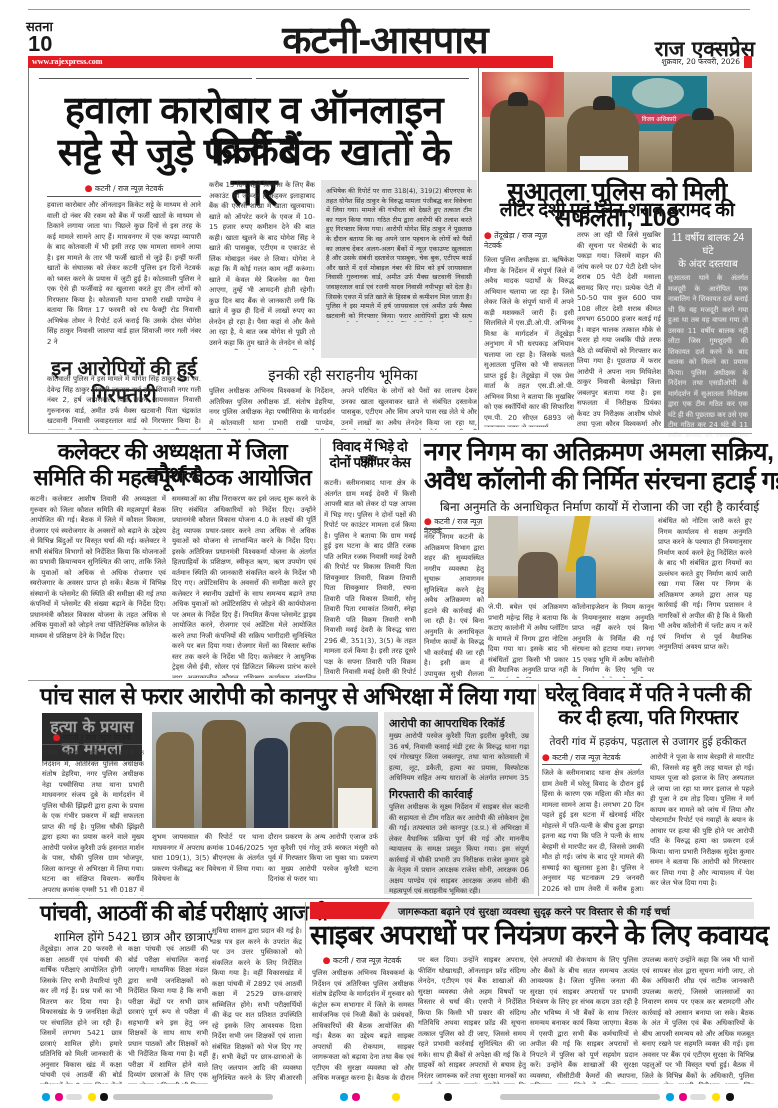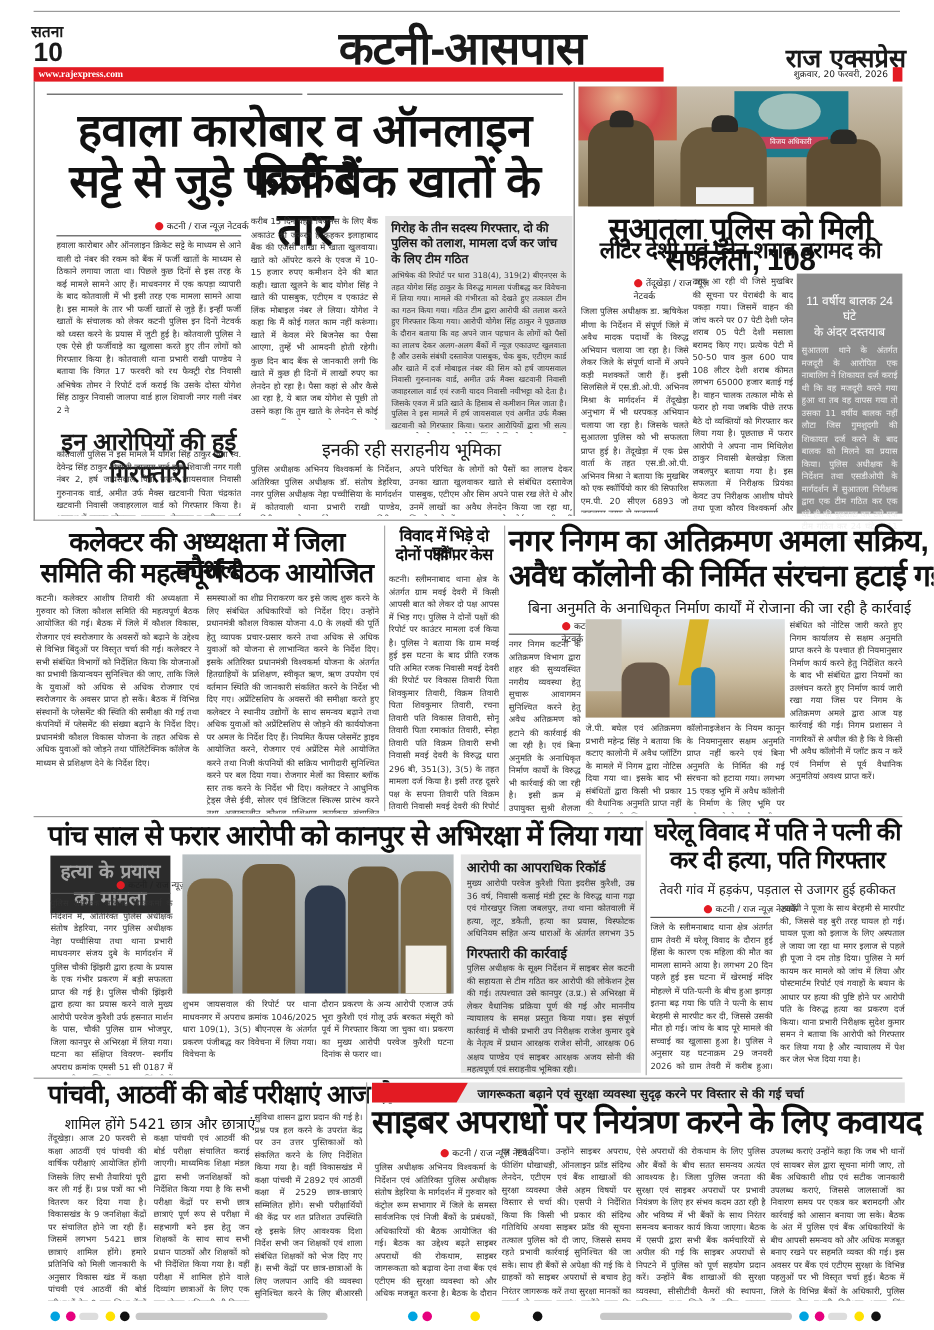--- a/index.html
+++ b/index.html
@@ -14,21 +14,21 @@
   .section-title { left: 235px; top: 12px; width: 300px; text-align: center; font-size: 38px; font-weight: bold; font-family: "Liberation Sans", sans-serif; letter-spacing: -1px; }
   .brand { left: 585px; top: 34px; width: 170px; text-align: right; font-size: 21px; font-weight: bold; }
   .red-bar { left: 28px; top: 56px; width: 525px; height: 12px; background: #e31b23; }
   .url { left: 32px; top: 56px; font-size: 8px; color: #fff; font-family: "Liberation Serif", serif; font-weight: bold; line-height: 12px; }
   .date { left: 580px; top: 56px; width: 160px; text-align: right; font-size: 7.5px; line-height: 12px; }
   .red-tick { left: 744px; top: 56px; width: 8px; height: 12px; background: #e31b23; }
   
   .kicker { font-size: 10.5px; text-align: center; white-space: nowrap; }
   .hl { font-family: "Liberation Sans", sans-serif; font-weight: bold; color: #111; line-height: 1.05; letter-spacing: -0.5px; }
   .body-text { font-size: 7px; line-height: 10.5px; color: #333; text-align: justify; overflow: hidden; }
-  .byline { font-size: 7.5px; color: #222; margin-left: 44px; }
+  .byline { font-size: 7.5px; color: #222; }
   .byline .dot { color: #e31b23; font-size: 9px; }
   .photo { overflow: hidden; }
   .grey-box { background: #e4e4e4; }
   .dark-box { background: #8e8e8e; color: #f2f2f2; }
   .tag-box { background: #2b2b2b; color: #a3a3a3; font-weight: bold; font-size: 16px; padding: 2px 6px; }
   .reg-mark { border-radius: 50%; width: 8px; height: 8px; position: absolute; }
 </style>
 </head>
 <body>
 
@@ -52,21 +52,20 @@
 
   <div class="abs byline" style="left:20px; top:115px; width:150px; text-align:center;">
     <span class="dot">●</span>
     <span>कटनी / राज न्यूज़ नेटवर्क</span>
   </div>
   <div class="abs" style="left:18px; top:128px; width:154px; height:1px; background:#555;"></div>
   <div class="abs body-text" style="left:18px; top:132px; width:154px; height:150px;">हवाला कारोबार और ऑनलाइन क्रिकेट सट्टे के माध्यम से आने वाली दो नंबर की रकम को बैंक में फर्जी खातों के माध्यम से ठिकाने लगाया जाता था। पिछले कुछ दिनों से इस तरह के कई मामले सामने आए हैं। माधवनगर में एक कपड़ा व्यापारी के बाद कोतवाली में भी इसी तरह एक मामला सामने आया है। इस मामले के तार भी फर्जी खातों से जुड़े हैं। इन्हीं फर्जी खातों के संचालक को लेकर कटनी पुलिस इन दिनों नेटवर्क को ध्वस्त करने के प्रयास में जुटी हुई है। कोतवाली पुलिस ने एक ऐसे ही फर्जीवाड़े का खुलासा करते हुए तीन लोगों को गिरफ्तार किया है। कोतवाली थाना प्रभारी राखी पाण्डेय ने बताया कि विगत 17 फरवरी को रथ फैक्ट्री रोड निवासी अभिषेक तोमर ने रिपोर्ट दर्ज कराई कि उसके दोस्त योगेश सिंह ठाकुर निवासी जालपा वार्ड हाल शिवाजी नगर गली नंबर 2 ने</div>
   <div class="abs body-text" style="left:180px; top:112px; width:106px; height:170px;">करीब 15 दिन पहले बिजनेस के लिए बैंक अकाउंट की जरूरत है कहकर इलाहाबाद बैंक की एजेंसी शाखा में खाता खुलवाया। खाते को ऑपरेट करने के एवज में 10-15 हजार रुपए कमीशन देने की बात कही। खाता खुलने के बाद योगेश सिंह ने खाते की पासबुक, एटीएम व एकाउंट से लिंक मोबाइल नंबर ले लिया। योगेश ने कहा कि मैं कोई गलत काम नहीं करूंगा। खाते में केवल मेरे बिजनेस का पैसा आएगा, तुम्हें भी आमदनी होती रहेगी। कुछ दिन बाद बैंक से जानकारी लगी कि खाते में कुछ ही दिनों में लाखों रुपए का लेनदेन हो रहा है। पैसा कहां से और कैसे आ रहा है, ये बात जब योगेश से पूछी तो उसने कहा कि तुम खाते के लेनदेन से कोई मतलब नहीं रखो। तब मुझे लगा कि उसने मुझे विश्वास में लेकर धोखाधड़ी की है। अभिषेक तोमर ने पुलिस को बताया कि 3 दिनों में खाते में 6 लाख 35 हजार का संदिग्ध लेन-देन होना पाया गया है। अन्य खातों के बारे में बैंकों से जानकारी एकत्रित की जा रही है।</div>
 
   <div class="abs grey-box" style="left:292px; top:112px; width:156px; height:178px; padding:4px 5px;">
-    <div style="font-weight:bold; font-size:10px; line-height:13px; font-family:'Liberation Sans',sans-serif;">गिरोह के तीन सदस्य गिरफ्तार, दो की पुलिस को तलाश, मामला दर्ज कर जांच के लिए टीम गठित</div>
     <div class="body-text" style="margin-top:3px; height:135px; font-size:6.5px; line-height:9.6px;">अभिषेक की रिपोर्ट पर धारा 318(4), 319(2) बीएनएस के तहत योगेश सिंह ठाकुर के विरुद्ध मामला पंजीबद्ध कर विवेचना में लिया गया। मामले की गंभीरता को देखते हुए तत्काल टीम का गठन किया गया। गठित टीम द्वारा आरोपी की तलाश करते हुए गिरफ्तार किया गया। आरोपी योगेश सिंह ठाकुर ने पूछताछ के दौरान बताया कि वह अपने जान पहचान के लोगों को पैसों का लालच देकर अलग-अलग बैंकों में न्यूज़ एकाउण्ट खुलवाता है और उसके संबंधी दस्तावेज पासबुक, चेक बुक, एटीएम कार्ड और खाते में दर्ज मोबाइल नंबर की सिम को हर्ष जायसवाल निवासी गुरुनानक वार्ड, अमीत उर्फ मैक्स खटवानी निवासी जवाहरलाल वार्ड एवं रजनी यादव निवासी नयीभट्टा को देता है। जिसके एवज में प्रति खाते के हिसाब से कमीशन मिल जाता है। पुलिस ने इस मामले में हर्ष जायसवाल एवं अमीत उर्फ मैक्स खटवानी को गिरफ्तार किया। फरार आरोपियों द्वारा भी सत्य न्यूज़ खाते खोलकर और योगेश सिंह से मिलने वाले न्यूज़ खातों को रजनी यादव निवासी नयीभट्टा को देना बताया गया। आरोपी रजनी यादव की तलाश जारी है।</div>
   </div>
 
   <div class="abs" style="left:18px; top:286px; width:154px; text-align:center; font-weight:bold; font-size:20px; font-family:'Liberation Sans',sans-serif;">इन आरोपियों की हुई गिरफ्तारी</div>
   <div class="abs body-text" style="left:18px; top:306px; width:154px; height:56px;">कोतवाली पुलिस ने इस मामले में योगेश सिंह ठाकुर पिता स्व. देवेन्द्र सिंह ठाकुर निवासी जालपा वार्ड हाल शिवाजी नगर गली नंबर 2, हर्ष जायसवाल पिता राजन जायसवाल निवासी गुरुनानक वार्ड, अमीत उर्फ मैक्स खटवानी पिता चंद्रकांत खटवानी निवासी जवाहरलाल वार्ड को गिरफ्तार किया है। अपराध में प्रयुक्त मोबाइल, पासबुक, चेकबुक व एटीएम कार्ड जब्त किए गए हैं।</div>
 
   <div class="abs" style="left:180px; top:296px; width:268px; text-align:center; font-weight:normal; font-size:15px; font-family:'Liberation Sans',sans-serif;">इनकी रही सराहनीय भूमिका</div>
   <div class="abs body-text" style="left:180px; top:318px; width:126px; height:44px;">पुलिस अधीक्षक अभिनय विश्वकर्मा के निर्देशन, अतिरिक्त पुलिस अधीक्षक डॉ. संतोष डेहरिया, नगर पुलिस अधीक्षक नेहा पच्चीसिया के मार्गदर्शन में कोतवाली थाना प्रभारी राखी पाण्डेय, उपनिरीक्षक सुलेखा उईके, सहायक उपनिरीक्षक हितेन्द्र तिवारी, आरक्षक अजय कुमार, प्रधान आरक्षक महेन्द्र सिंह, मंसूर हुसैन, मोहन माधवपांडे, दिनेश राय एवं पिंटू सेन की टीम ने मामले का खुलासा करते हुए आरोपियों को गिरफ्तार किया। मामले में अभिनय विश्वकर्मा, पुलिस अधीक्षक ने बताया कि गिरोह के सदस्यों द्वारा</div>
   <div class="abs body-text" style="left:312px; top:318px; width:136px; height:44px;">अपने परिचित के लोगों को पैसों का लालच देकर उनका खाता खुलवाकर खाते से संबंधित दस्तावेज पासबुक, एटीएम और सिम अपने पास रख लेते थे और उनमें लाखों का अवैध लेनदेन किया जा रहा था, जिसके बारे में खाताधारक को कोई जानकारी नहीं रहती थी। इस मामले में 1 अन्य आरोपी रजनी यादव की शीघ्र गिरफ्तारी के लिए प्रयास किए जा रहे हैं। मामले में किन प्रयोजन से खाते खुलवाए जा रहे थे और इनमें पैसा कहां से आ रहा था, इसको लेकर विवेचना की जा रही है।</div>
 </div>
@@ -88,21 +87,21 @@
 </div>
 <div class="abs hl" style="left:482px; top:178px; width:270px; text-align:center; font-size:25px;">सुआतला पुलिस को मिली सफलता, 108</div>
 <div class="abs hl" style="left:482px; top:200px; width:270px; text-align:center; font-size:19px;">लीटर देशी एवं प्लेन शराब बरामद की</div>
 <div class="abs byline" style="left:484px; top:230px; width:70px;">
   <span class="dot">●</span>
   <span>तेंदूखेड़ा / राज न्यूज़ नेटवर्क</span>
 </div>
 <div class="abs body-text" style="left:484px; top:255px; width:90px; height:172px;">जिला पुलिस अधीक्षक डा. ऋषिकेश मीणा के निर्देशन में संपूर्ण जिले में अवैध मादक पदार्थों के विरुद्ध अभियान चलाया जा रहा है। जिसे लेकर जिले के संपूर्ण थानों में अपने कड़ी मशक्कतें जारी हैं। इसी सिलसिले में एस.डी.ओ.पी. अभिनव मिश्रा के मार्गदर्शन में तेंदूखेड़ा अनुभाग में भी धरपकड़ अभियान चलाया जा रहा है। जिसके चलते सुआतला पुलिस को भी सफलता प्राप्त हुई है। तेंदूखेड़ा में एक प्रेस वार्ता के तहत एस.डी.ओ.पी. अभिनव मिश्रा ने बताया कि मुखबिर को एक स्कॉर्पियो कार की सिफारिश एम.पी. 20 सीएल 6893 जो जबलपुर तरफ से राजमार्ग</div>
 <div class="abs body-text" style="left:577px; top:230px; width:84px; height:197px;">तरफ आ रही थी जिसे मुखबिर की सूचना पर घेराबंदी के बाद पकड़ा गया। जिसमें वाहन की जांच करने पर 07 पेटी देशी प्लेन शराब 05 पेटी देशी मसाला बरामद किए गए। प्रत्येक पेटी में 50-50 पाव कुल 600 पाव 108 लीटर देशी शराब कीमत लगभग 65000 हजार बताई गई है। वाहन चालक तत्काल मौके से फरार हो गया जबकि पीछे तरफ बैठे दो व्यक्तियों को गिरफ्तार कर लिया गया है। पूछताछ में फरार आरोपी ने अपना नाम मिथिलेश ठाकुर निवासी बेलखेड़ा जिला जबलपुर बताया गया है। इस सफलता में निरीक्षक प्रियंका केवट उप निरीक्षक आशीष घोघरे तथा पूजा कौरव विश्वकर्मा और सोहन पटेल की सराहनीय भूमिका रही।</div>
 
-<div class="abs dark-box" style="left:664px; top:228px; width:88px; height:200px; padding:17px 4px;">
+<div class="abs dark-box" style="left:664px; top:228px; width:88px; height:200px; padding:3px 4px;">
   <div style="font-size:10px; line-height:13px; text-align:center; font-family:'Liberation Sans',sans-serif; color:#fff;">11 वर्षीय बालक 24 घंटे</div>
   <div style="font-size:10px; line-height:13px; text-align:center; font-family:'Liberation Sans',sans-serif; color:#fff;">के अंदर दस्तयाब</div>
   <div class="body-text" style="color:#f0f0f0; height:164px; margin-top:3px;">सुआतला थाने के अंतर्गत मजदूरी के आरोपित एक नाबालिग ने शिकायत दर्ज कराई थी कि वह मजदूरी करने गया हुआ था तब वह वापस गया तो उसका 11 वर्षीय बालक नहीं लौटा जिस गुमशुदगी की शिकायत दर्ज करने के बाद बालक को मिलने का प्रयास किया। पुलिस अधीक्षक के निर्देशन तथा एसडीओपी के मार्गदर्शन में सुआतला निरीक्षक द्वारा एक टीम गठित कर एक घंटे ही की पूछताछ कर उसे एक टीम गठित कर 24 घंटे में 11 वर्षीय बालक को दस्तयाब कर लिया गया। निरीक्षक प्रियंका केवट उप निरीक्षक आशीष घोघरे व अन्य की सराहनीय भूमिका रही।</div>
 </div>
 
 <div class="rule" style="left:28px; top:433px; width:724px; height:1px; background:#999;"></div>
 
 <div class="abs hl" style="left:30px; top:440px; width:285px; text-align:center; font-size:22px;">कलेक्टर की अध्यक्षता में जिला कौशल</div>
 <div class="abs hl" style="left:30px; top:466px; width:285px; text-align:center; font-size:22px;">समिति की महत्वपूर्ण बैठक आयोजित</div>
 <div class="abs body-text" style="left:30px; top:494px; width:136px; height:184px;">कटनी। कलेक्टर आशीष तिवारी की अध्यक्षता में गुरुवार को जिला कौशल समिति की महत्वपूर्ण बैठक आयोजित की गई। बैठक में जिले में कौशल विकास, रोजगार एवं स्वरोजगार के अवसरों को बढ़ाने के उद्देश्य से विभिन्न बिंदुओं पर विस्तृत चर्चा की गई। कलेक्टर ने सभी संबंधित विभागों को निर्देशित किया कि योजनाओं का प्रभावी क्रियान्वयन सुनिश्चित की जाए, ताकि जिले के युवाओं को अधिक से अधिक रोजगार एवं स्वरोजगार के अवसर प्राप्त हो सकें। बैठक में विभिन्न संस्थानों के प्लेसमेंट की स्थिति की समीक्षा की गई तथा कंपनियों में प्लेसमेंट की संख्या बढ़ाने के निर्देश दिए। प्रधानमंत्री कौशल विकास योजना के तहत अधिक से अधिक युवाओं को जोड़ने तथा पॉलिटेक्निक कॉलेज के माध्यम से प्रशिक्षण देने के निर्देश दिए।</div>

